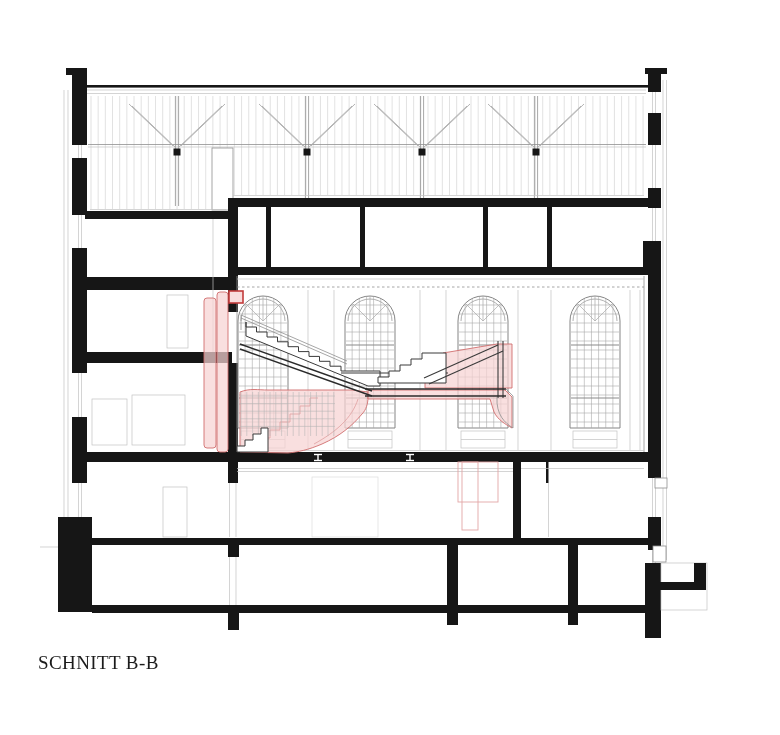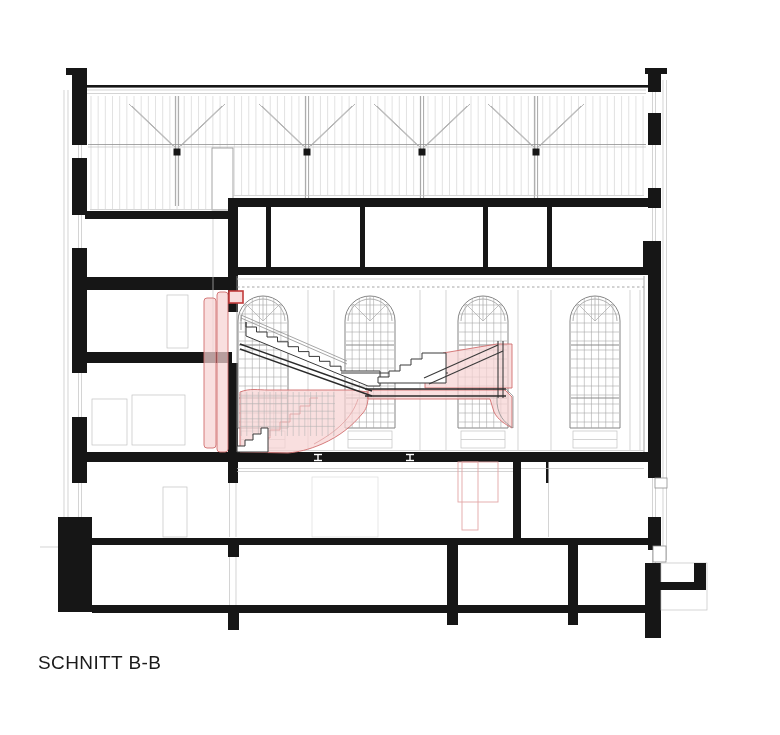--- a/index.html
+++ b/index.html
@@ -7,21 +7,21 @@
     --c-lt:#c2c2c2;
     --c-md:#8f8f8f;
     --c-dk:#3a3a3a;
     --c-pf:#f6d2d2;
     --c-ps:#d06e6e;
     --c-ac:#c23b3b;
     --c-paper:#ffffff;
   }
   html,body{margin:0;padding:0;background:var(--c-paper);}
   .sheet{position:relative;width:780px;height:735px;background:var(--c-paper);overflow:hidden;
-         font-family:Liberation Sans, sans-serif;}
+         font-family:Liberation Serif, serif;}
   svg{position:absolute;left:0;top:0;}
   .cut{fill:var(--c-cut);stroke:none;}
   .lt{stroke:var(--c-lt);fill:none;stroke-width:0.7;}
   .md{stroke:var(--c-md);fill:none;stroke-width:0.8;}
   .dk{stroke:var(--c-dk);fill:none;stroke-width:1.1;}
   .dk2{stroke:#2b2b2b;fill:none;stroke-width:1.5;}
   .wf{fill:#fff;stroke:var(--c-dk);stroke-width:1;}
   .wfl{fill:#fff;stroke:var(--c-md);stroke-width:0.8;}
   .pink{fill:var(--c-pf);fill-opacity:0.72;stroke:var(--c-ps);stroke-width:0.9;}
   .pinko{fill:none;stroke:#e2a6a6;stroke-width:0.9;}

